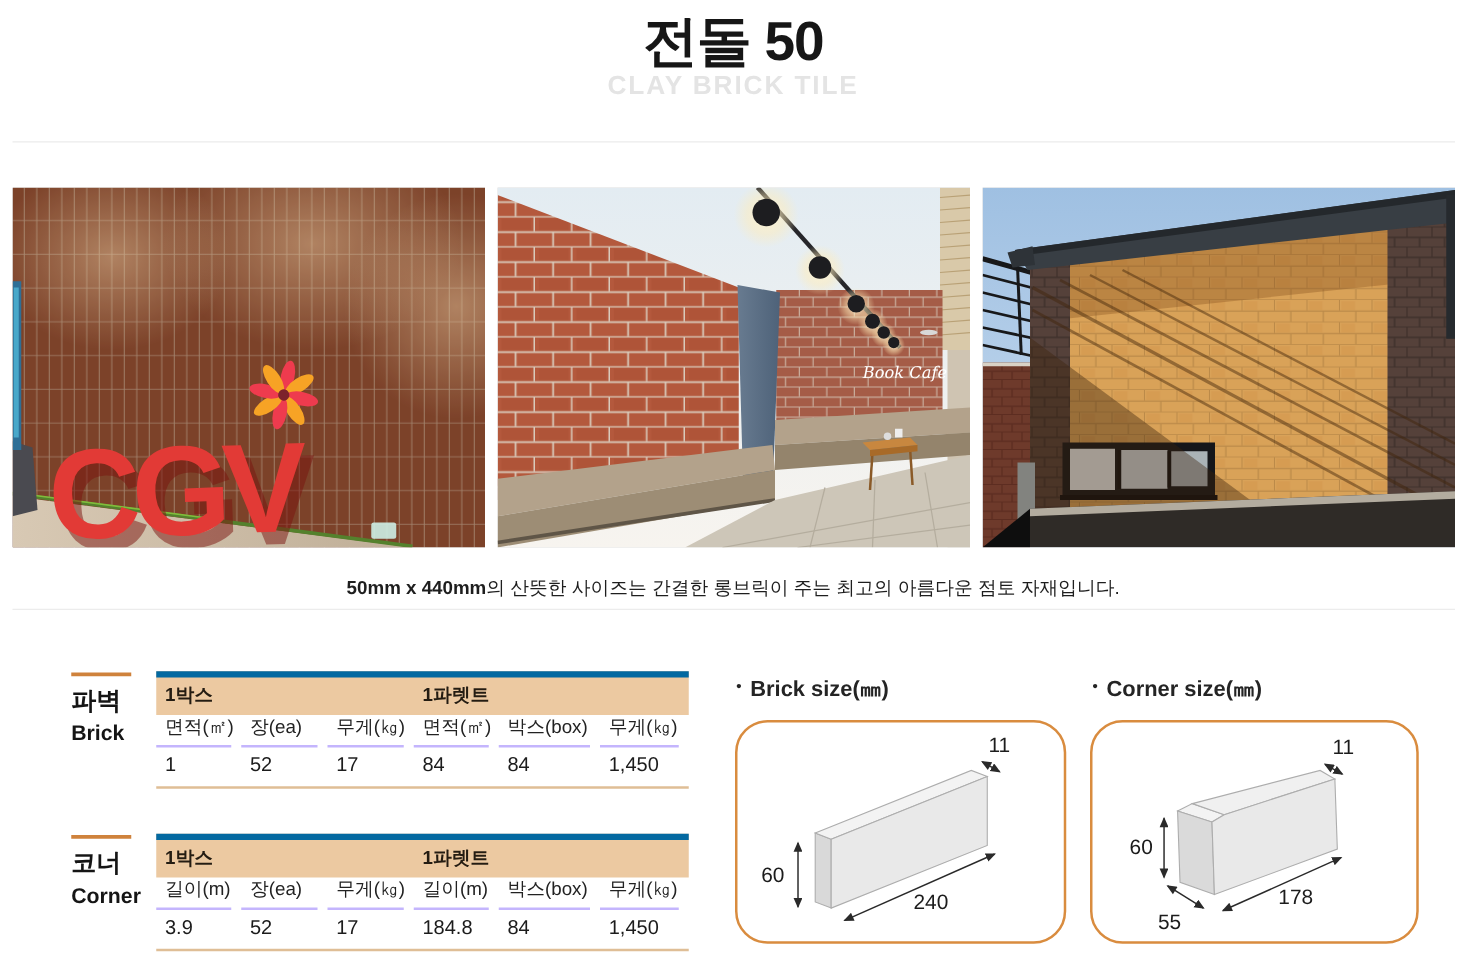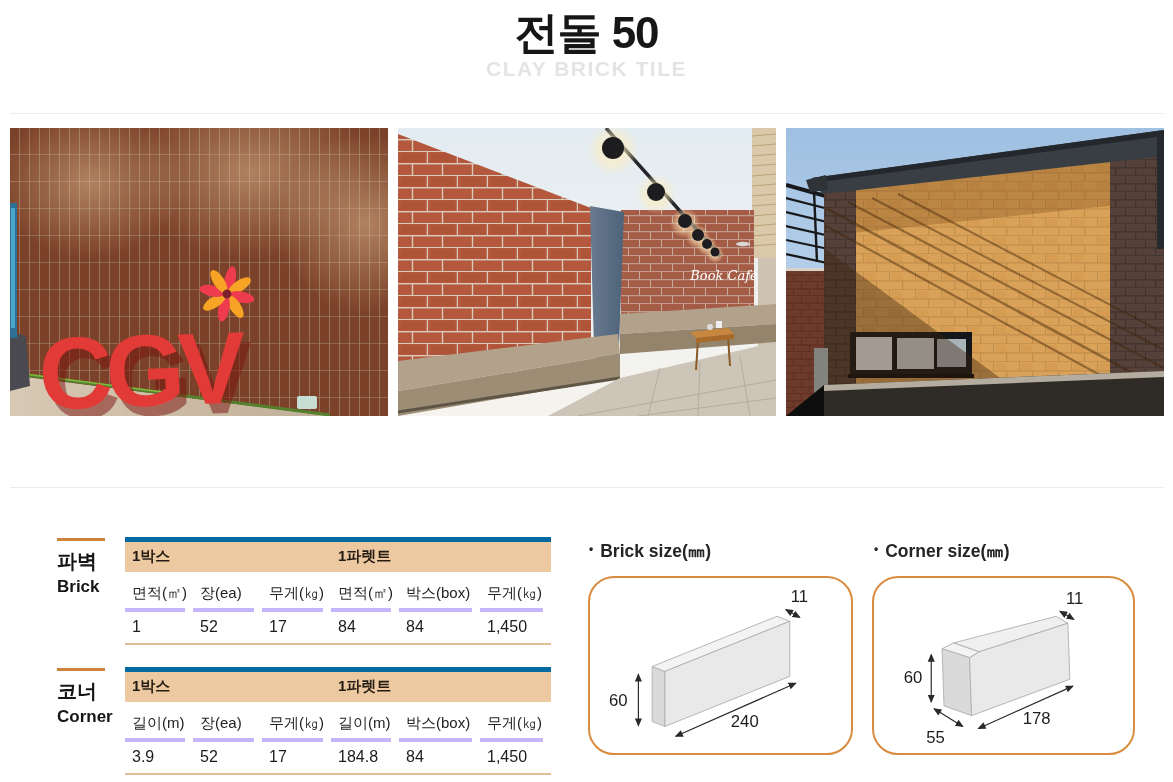--- a/index.html
+++ b/index.html
@@ -7,42 +7,42 @@
   #page{position:relative;width:1173px;height:782px;background:#fff;overflow:hidden;}
 
   .title{position:absolute;top:4px;left:0;width:100%;text-align:center;
          font-size:44px;font-weight:800;color:#161616;letter-spacing:-1px;}
   .subtitle{position:absolute;top:57px;left:0;width:100%;text-align:center;
          font-size:21px;font-weight:800;color:#e4e4e4;letter-spacing:1.5px;}
   .hr{position:absolute;left:10px;right:9px;height:1px;background:#ececec;}
   .hr1{top:113px;}
   .hr2{top:487px;}
 
-  .photo{position:absolute;top:128px;width:378px;height:288px;overflow:hidden;background:#ddd;}
+  .photo{position:absolute;top:150px;width:378px;height:288px;overflow:hidden;background:#ddd;}
   #photo-cgv{left:10px;} #photo-cafe{left:398px;} #photo-ext{left:786px;}
   .photo svg{display:block;}
 
   .caption{position:absolute;top:461px;left:0;width:100%;text-align:center;
            font-size:15px;color:#1e1e1e;}
   .caption .cap-bold{font-weight:800;}
 
   .side-label{position:absolute;left:57px;width:70px;}
   .side-label .bar{width:48px;height:3px;background:#cf823c;margin-bottom:5px;}
   .side-label .ko{font-size:20px;font-weight:800;color:#151515;line-height:1.5;}
   .side-label .en{font-size:17px;font-weight:800;color:#151515;line-height:1.3;}
   #label-brick{top:538px;} #label-corner{top:668px;}
 
   .ptable{position:absolute;left:125px;width:426px;}
   #table-brick{top:537px;} #table-corner{top:667px;}
   .pt-group{display:grid;grid-template-columns:206px 220px;background:#ecc9a1;
             border-top:5px solid #0369a1;padding:5px 0 6px;}
   .pt-group div{padding-left:7px;font-size:15px;font-weight:800;color:#241c12;}
   .pt-cols{display:grid;grid-template-columns:68px 69px 69px 68px 81px 71px;}
-  .pt-cols div{margin:12px 8px 0 0;padding:0 0 5px 7px;font-size:15px;color:#222;
-               border-bottom:4px solid #c4b5fd;white-space:nowrap;}
+  .pt-cols div{margin:0 8px 0 0;padding:0 0 5px 7px;font-size:15px;color:#222;
+               border-bottom:2px solid #c4b5fd;white-space:nowrap;}
   .pt-vals{display:grid;grid-template-columns:68px 69px 69px 68px 81px 71px;}
   .pt-vals div{padding:6px 0 7px 7px;font-size:16px;color:#1c1c1c;}
   .pt-bottom{height:2px;background:#dfbe96;}
   .pt-note{margin-top:9px;font-size:13.5px;color:#1a1a1a;}
 
   .diagram-title{position:absolute;top:539px;font-size:17.5px;font-weight:800;color:#242424;white-space:nowrap;}
   #dtitle-brick{left:589px;} #dtitle-corner{left:874px;}
   .diagram-title .dot{display:inline-block;transform:translateY(-4px);font-size:12px;margin-right:7px;}
   .dpanel{position:absolute;top:576px;height:179px;border:2px solid #d98c3f;
           border-radius:26px;background:#fff;box-sizing:border-box;overflow:hidden;}
@@ -284,20 +284,23 @@
       <rect x="0" y="140" width="38" height="148" fill="url(#redBrick)"></rect>
       <rect x="0" y="140" width="38" height="3" fill="#d9d2c6"></rect>
       <rect x="28" y="220" width="14" height="48" fill="#82837f"></rect>
       <polygon points="38,257 378,243 378,288 38,288" fill="#2f2b27"></polygon>
       <polygon points="38,257 378,243 378,249 38,263" fill="#b3ac9f"></polygon>
       <polygon points="0,288 38,257 38,288" fill="#0e0e0e"></polygon>
       <rect x="371" y="6" width="7" height="115" fill="#262a2e"></rect>
     </svg>
   </div>
 
+  <div class="caption">
+    <span class="cap-bold">50mm x 440mm</span><span>의 산뜻한 사이즈는 간결한 롱브릭이 주는 최고의 아름다운 점토 자재입니다.</span>
+  </div>
 
   <div class="hr hr2"></div>
 
   <div class="side-label" id="label-brick">
     <div class="bar"></div>
     <div class="ko">파벽</div>
     <div class="en">Brick</div>
   </div>
   <div class="ptable" id="table-brick">
     <div class="pt-group">

